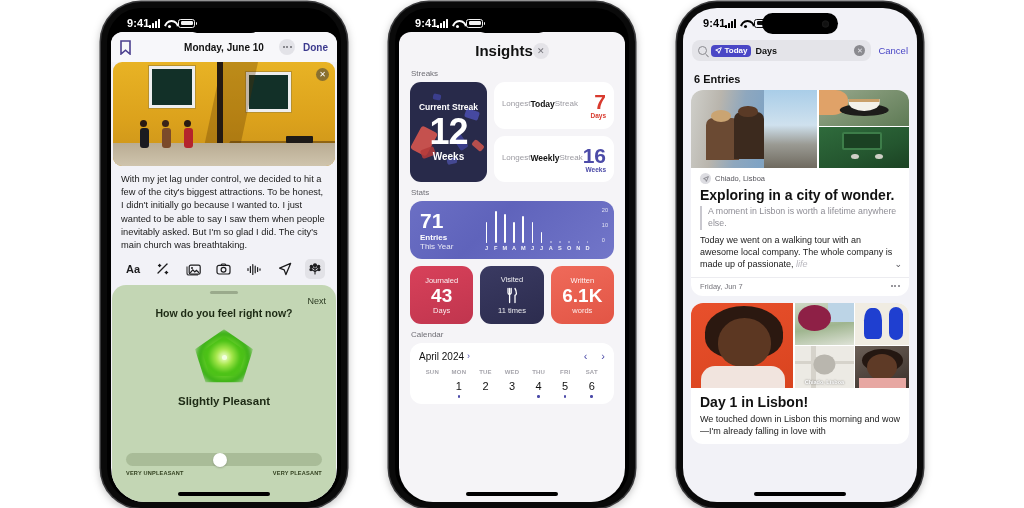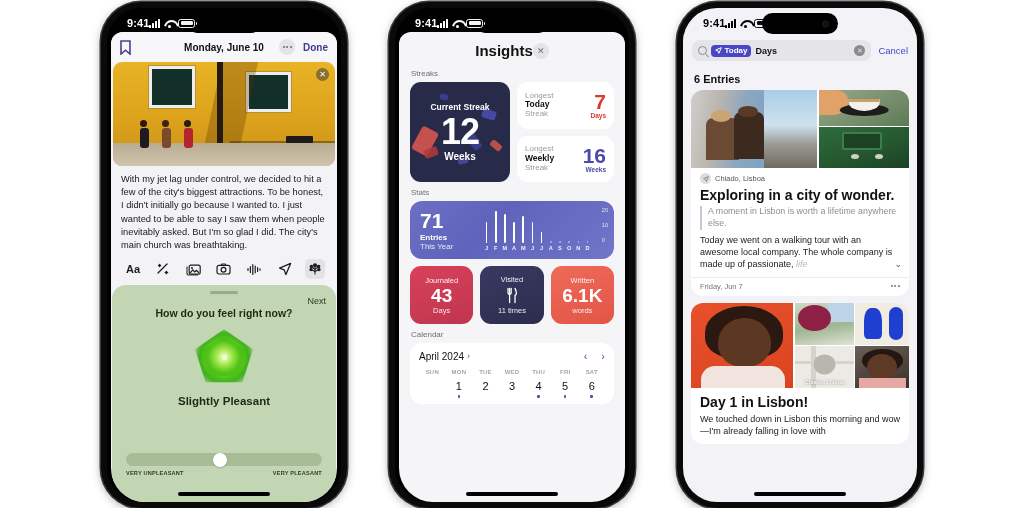--- a/index.html
+++ b/index.html
@@ -174,21 +174,21 @@
   .confetti { position:absolute; inset:0; }
   .confetti span { position:absolute; display:block; border-radius: 2px; opacity:.85; }
   .cs-title { position:relative; font-size: 8.5px; font-weight: bold; margin-top:-3px; }
   .cs-num { position:relative; font-size: 36px; font-weight: bold; line-height: 1; margin-top: 2px; letter-spacing: -1px; }
   .cs-unit { position:relative; font-size: 10px; font-weight: bold; margin-top: 1px; }
   .streak-right { display:flex; flex-direction:column; gap: 7px; flex:1; }
   .card-small {
     background:#fff; border-radius: 11px; height: 46.5px; padding: 5px 8px;
     display:flex; align-items:center; justify-content:space-between;
   }
-  .cs-lines { display:flex; flex-direction:column; line-height: 1.12; }
+  .cs-lines { display:flex; line-height: 1.12; }
   .cs-lines .l1 { font-size: 8px; color:#9b9aa1; }
   .cs-lines .l2 { font-size: 8.5px; font-weight: bold; color:#111; }
   .cs-lines .l3 { font-size: 8px; color:#9b9aa1; }
   .cs-val { text-align:right; }
   .cs-val .v { font-size: 21px; font-weight: bold; line-height:1; }
   .cs-val .u { font-size: 6.5px; font-weight: bold; }
   .v-red { color:#d83a2e } .v-blue { color:#4c4ba8 }
 
   .chart-card {
     margin: 0 11px; height: 58px; border-radius: 12px; position:relative; overflow:hidden;

